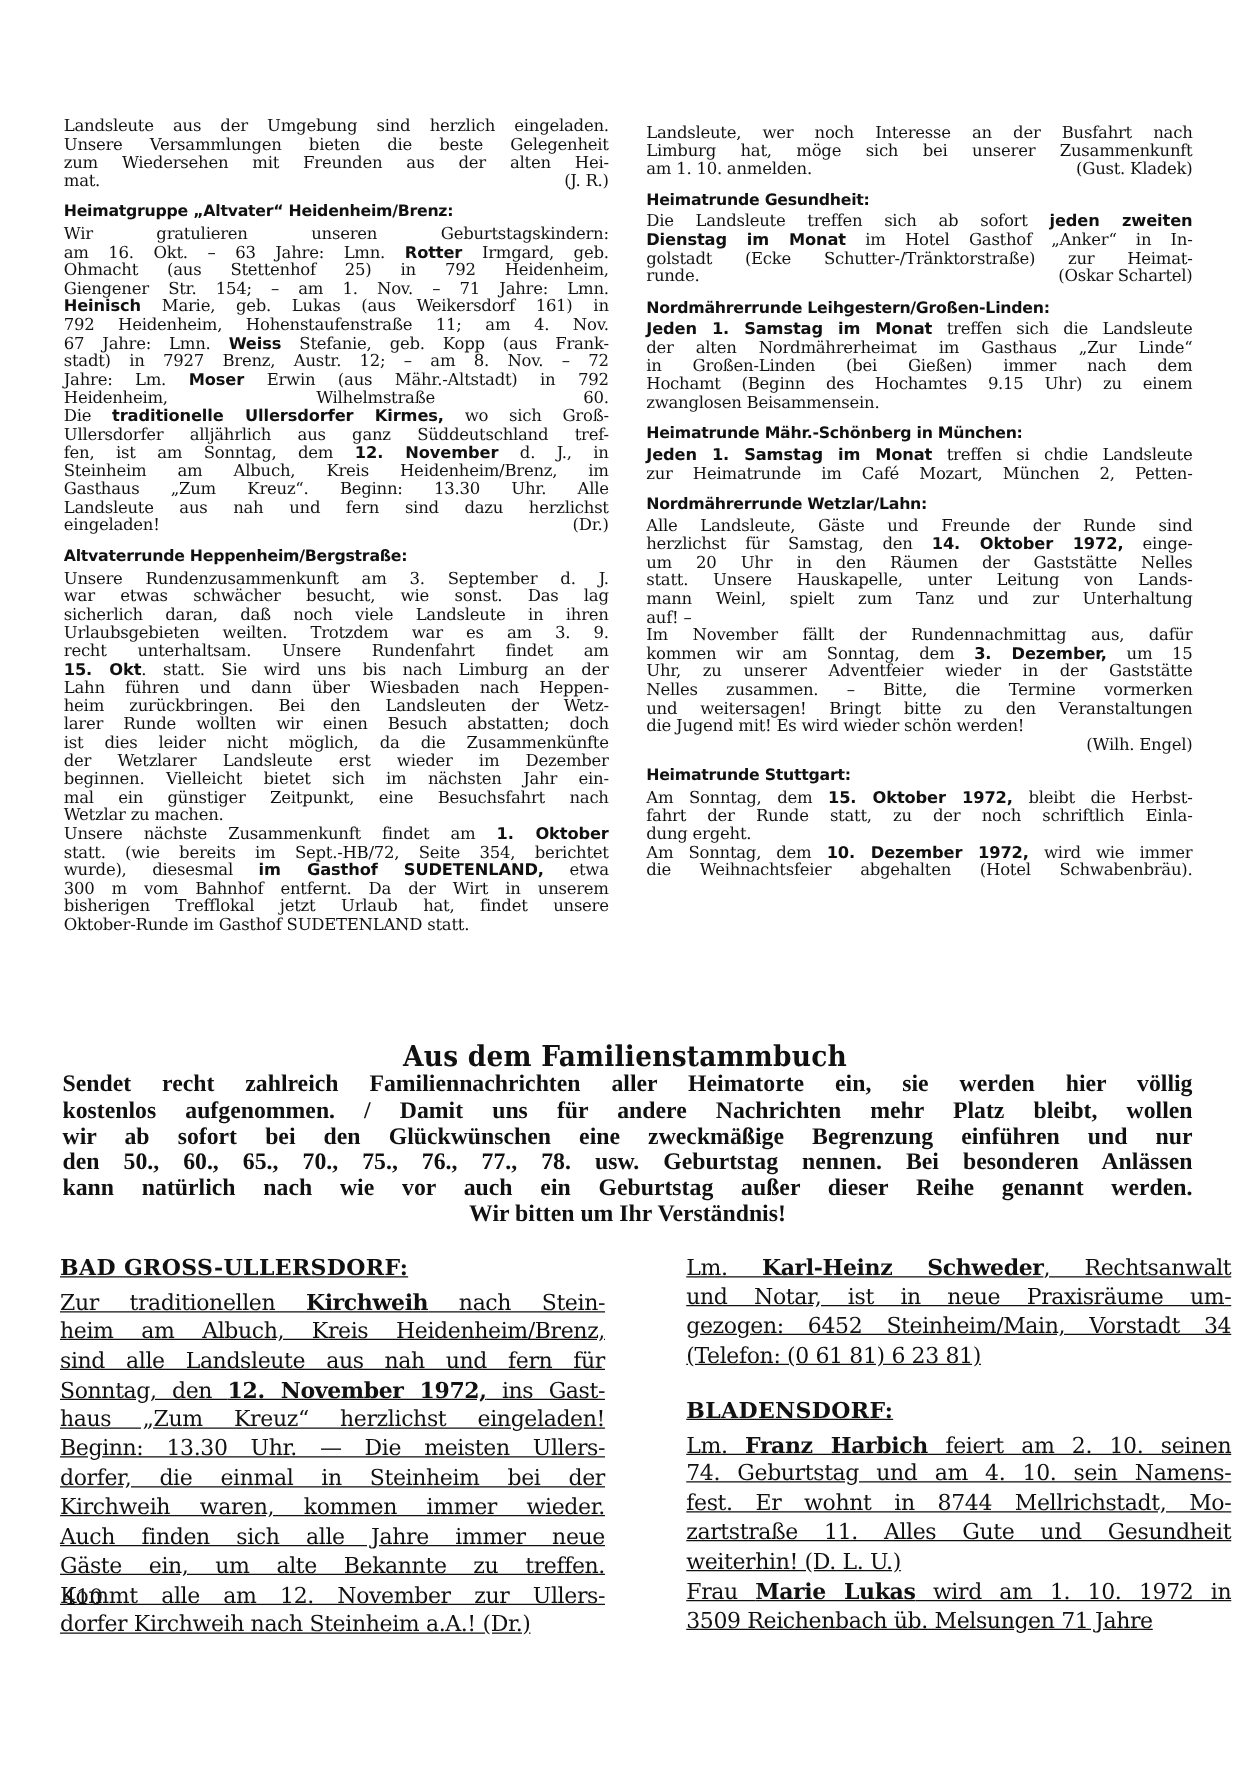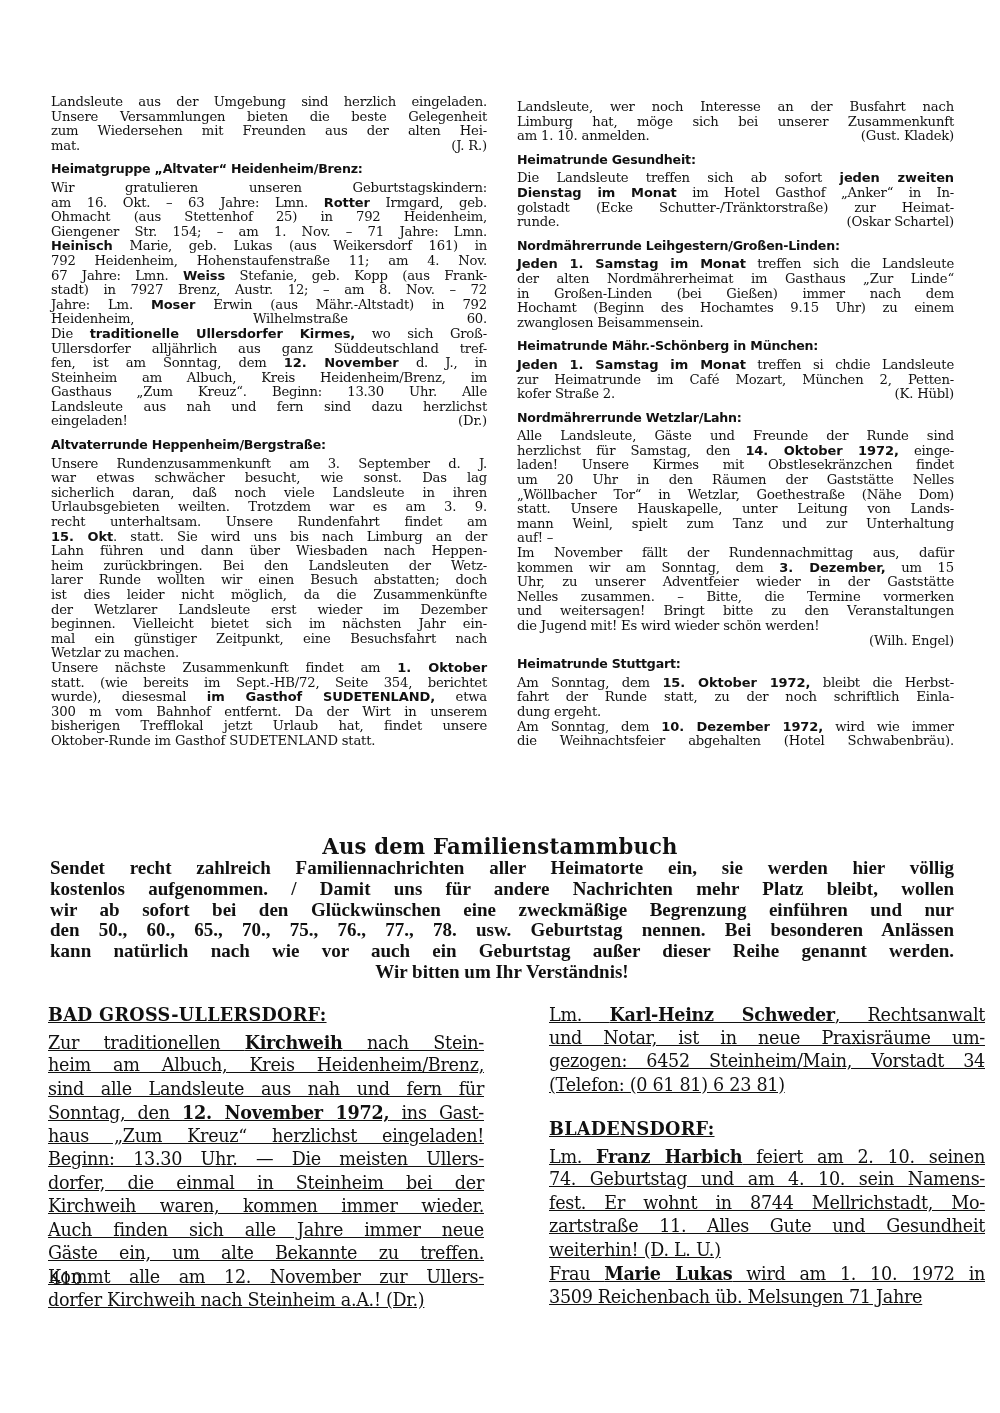--- a/index.html
+++ b/index.html
@@ -99,29 +99,26 @@
       <span class="line"><span class="b">Jeden 1. Samstag im Monat</span><span> treffen sich die Landsleute</span></span>
       <span class="line"><span>der alten Nordmährerheimat im Gasthaus „Zur Linde“</span></span>
       <span class="line"><span>in Großen-Linden (bei Gießen) immer nach dem</span></span>
       <span class="line"><span>Hochamt (Beginn des Hochamtes 9.15 Uhr) zu einem</span></span>
       <span class="line last"><span>zwanglosen Beisammensein.</span></span>
     </div>
   <span class="head">Heimatrunde Mähr.-Schönberg in München:</span>
   <div>
       <span class="line"><span class="b">Jeden 1. Samstag im Monat</span><span> treffen si chdie Landsleute</span></span>
       <span class="line"><span>zur Heimatrunde im Café Mozart, München 2, Petten-</span></span>
-      <span class="line sigline"><span>kofer Straße 2.</span><span class="sig">(K. Hübl)</span></span>
     </div>
   <span class="head">Nordmährerrunde Wetzlar/Lahn:</span>
   <div>
       <span class="line"><span>Alle Landsleute, Gäste und Freunde der Runde sind</span></span>
       <span class="line"><span>herzlichst für Samstag, den </span><span class="b">14. Oktober 1972,</span><span> einge-</span></span>
-      <span class="line"><span>laden! Unsere Kirmes mit Obstlesekränzchen findet</span></span>
       <span class="line"><span>um 20 Uhr in den Räumen der Gaststätte Nelles</span></span>
-      <span class="line"><span>„Wöllbacher Tor“ in Wetzlar, Goethestraße (Nähe Dom)</span></span>
       <span class="line"><span>statt. Unsere Hauskapelle, unter Leitung von Lands-</span></span>
       <span class="line"><span>mann Weinl, spielt zum Tanz und zur Unterhaltung</span></span>
       <span class="line last"><span>auf! –</span></span>
       <span class="line"><span>Im November fällt der Rundennachmittag aus, dafür</span></span>
       <span class="line"><span>kommen wir am Sonntag, dem </span><span class="b">3. Dezember,</span><span> um 15</span></span>
       <span class="line"><span>Uhr, zu unserer Adventfeier wieder in der Gaststätte</span></span>
       <span class="line"><span>Nelles zusammen. – Bitte, die Termine vormerken</span></span>
       <span class="line"><span>und weitersagen! Bringt bitte zu den Veranstaltungen</span></span>
       <span class="line last"><span>die Jugend mit! Es wird wieder schön werden!</span></span>
       <span class="line" style="text-align: right; text-align-last: right;">(Wilh. Engel)</span>

